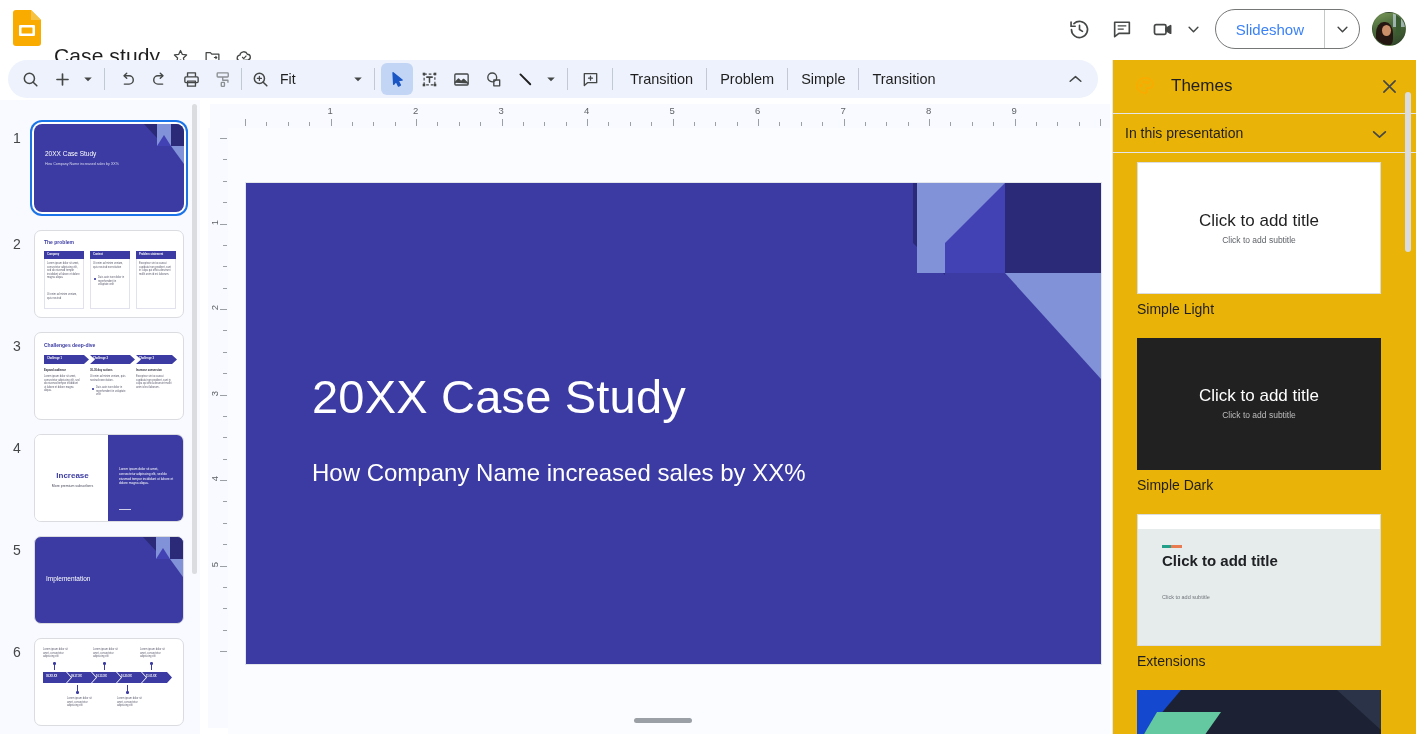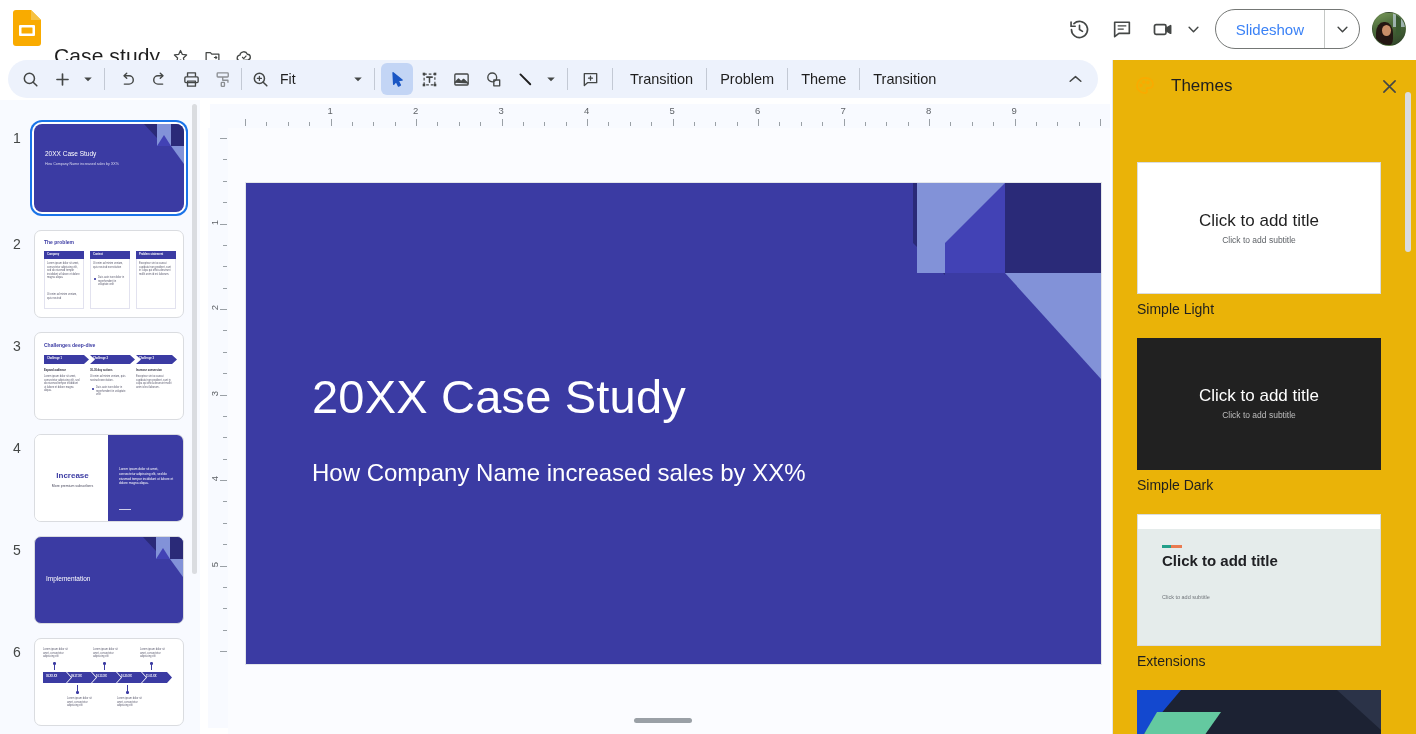--- a/index.html
+++ b/index.html
@@ -336,21 +336,21 @@
       <svg width="19" height="19" viewBox="0 0 24 24" fill="none" stroke="#444746" stroke-width="1.7" stroke-linejoin="round">
         <path d="M4.2 4.6h15.6v11.4H8.2L4.2 19.6z"></path>
         <path d="M12 7.8v5M9.5 10.3h5" stroke-width="1.6" stroke-linecap="round"></path>
       </svg>
     </div>
     <div class="tb-sep"></div>
     <div class="tb-textbtn">Transition</div>
     <div class="tb-sep" style="margin:0 2px;"></div>
     <div class="tb-textbtn">Problem</div>
     <div class="tb-sep" style="margin:0 2px;"></div>
-    <div class="tb-textbtn">Theme</div>
+    <div class="tb-textbtn">Simple</div>
     <div class="tb-sep" style="margin:0 2px;"></div>
     <div class="tb-textbtn">Transition</div>
 
     <div class="tb-collapse">
       <svg width="13" height="8" viewBox="0 0 14 9">
           <path d="M1 7L7 1.8L13 7" stroke="#444746" stroke-width="1.7" fill="none" stroke-linecap="round" stroke-linejoin="round"></path>
         </svg>
     </div>
   </div>
 
@@ -612,20 +612,28 @@
         </svg>
       </div>
       <div class="panel-title">Themes</div>
       <div class="panel-close">
         <svg width="15" height="15" viewBox="0 0 16 16" stroke="#444746" stroke-width="1.7" stroke-linecap="round">
             <path d="M2 2l12 12M14 2L2 14"></path>
           </svg>
       </div>
     </div>
 
+    <div class="panel-sel">
+      <div class="panel-sel-lbl">In this presentation</div>
+      <div class="panel-sel-caret">
+        <svg width="15" height="9" viewBox="0 0 16 10">
+            <path d="M1.5 2L8 8L14.5 2" stroke="#444746" stroke-width="1.9" fill="none" stroke-linecap="round" stroke-linejoin="round"></path>
+          </svg>
+      </div>
+    </div>
 
     <div class="panel-list">
 
       <div class="theme-item" style="top:8px;">
         <div class="theme-card tc-border" style="background:#ffffff;">
           <div class="tc-title" style="top:48px; color:#1f1f1f;">Click to add title</div>
           <div class="tc-sub" style="top:72px; color:#5f6368;">Click to add subtitle</div>
         </div>
         <div class="theme-name">Simple Light</div>
       </div>

